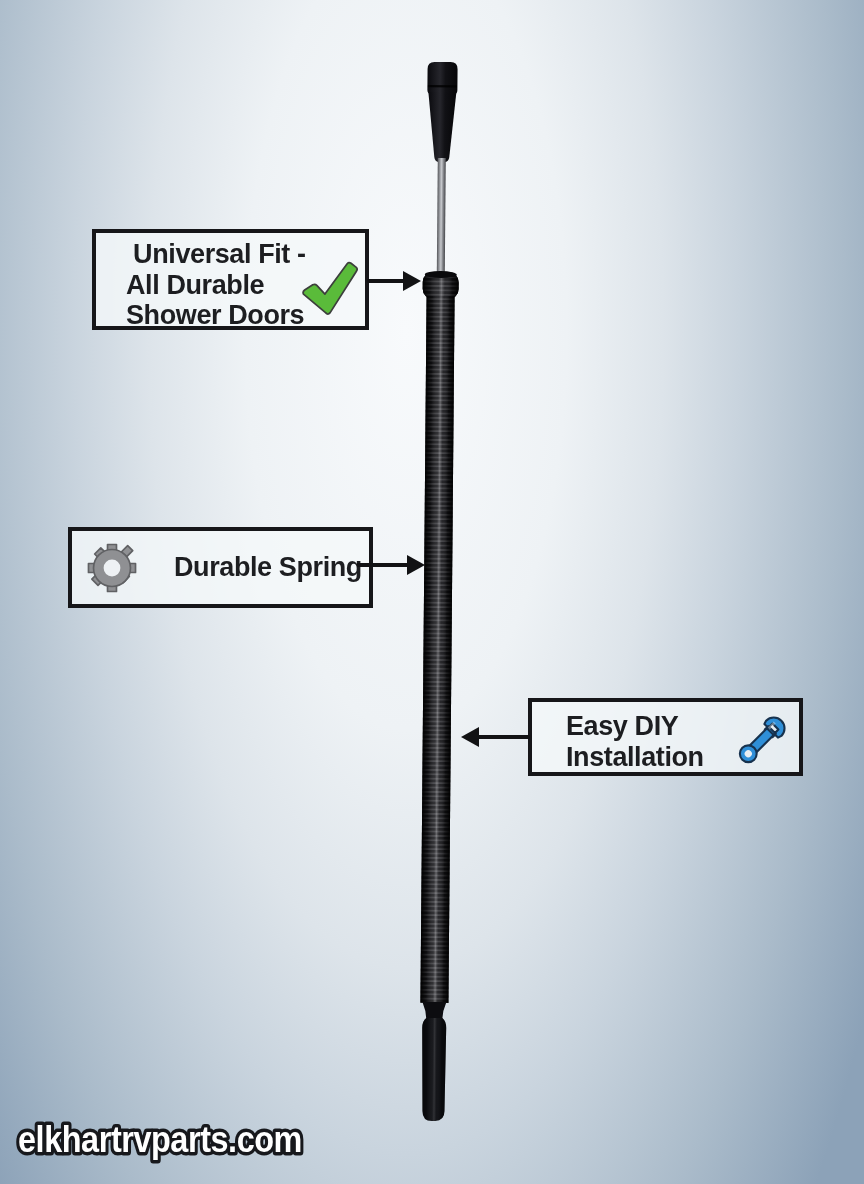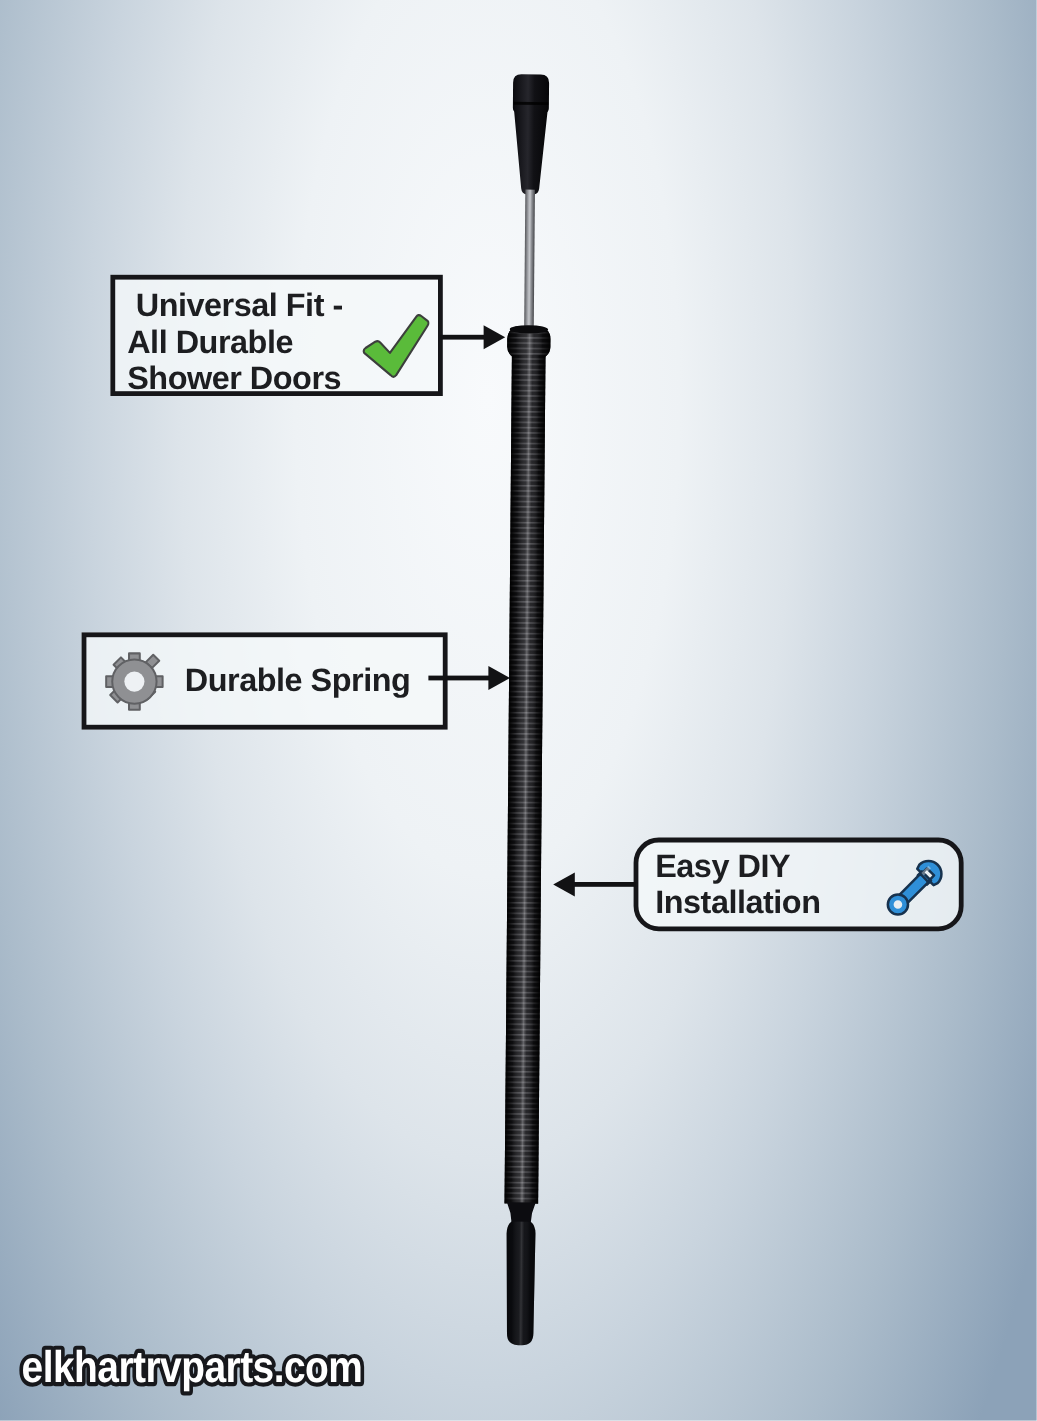--- a/index.html
+++ b/index.html
@@ -27,32 +27,33 @@
     position:absolute;
     border:4px solid #161619;
     background:rgba(245,248,250,0.78);
     color:#1d1e21;
   }
   .callout-lines {
     font-weight:700;
     font-size:27px;
     line-height:1.13;
     letter-spacing:-0.4px;
+    margin-left:20px;
   }
   .callout-line { white-space:pre; }
 
   .callout-1 { left:92px; top:229px; width:277px; height:101px; padding:6px 10px 6px 10px; }
   .callout-1 .check { position:absolute; right:7px; bottom:7px; }
 
   .callout-2 { left:68px; top:527px; width:305px; height:81px;
                display:flex; align-items:center; padding:0 10px 0 12px; }
   .callout-2 .gear { flex:0 0 auto; margin-right:14px; }
 
   .callout-3 { left:528px; top:698px; width:275px; height:78px;
-               display:flex; align-items:center; padding:0 10px 0 14px;border-radius:21px; }
+               display:flex; align-items:flex-end; padding:0 10px 0 14px; }
   .callout-3 .wrench { position:absolute; right:8px; top:9px; }
 
   
   .arrow-line { position:absolute; height:4px; background:#121214; }
   .arrow-head-right {
     position:absolute; width:0; height:0;
     border-top:10px solid transparent;
     border-bottom:10px solid transparent;
     border-left:18px solid #121214;
   }

